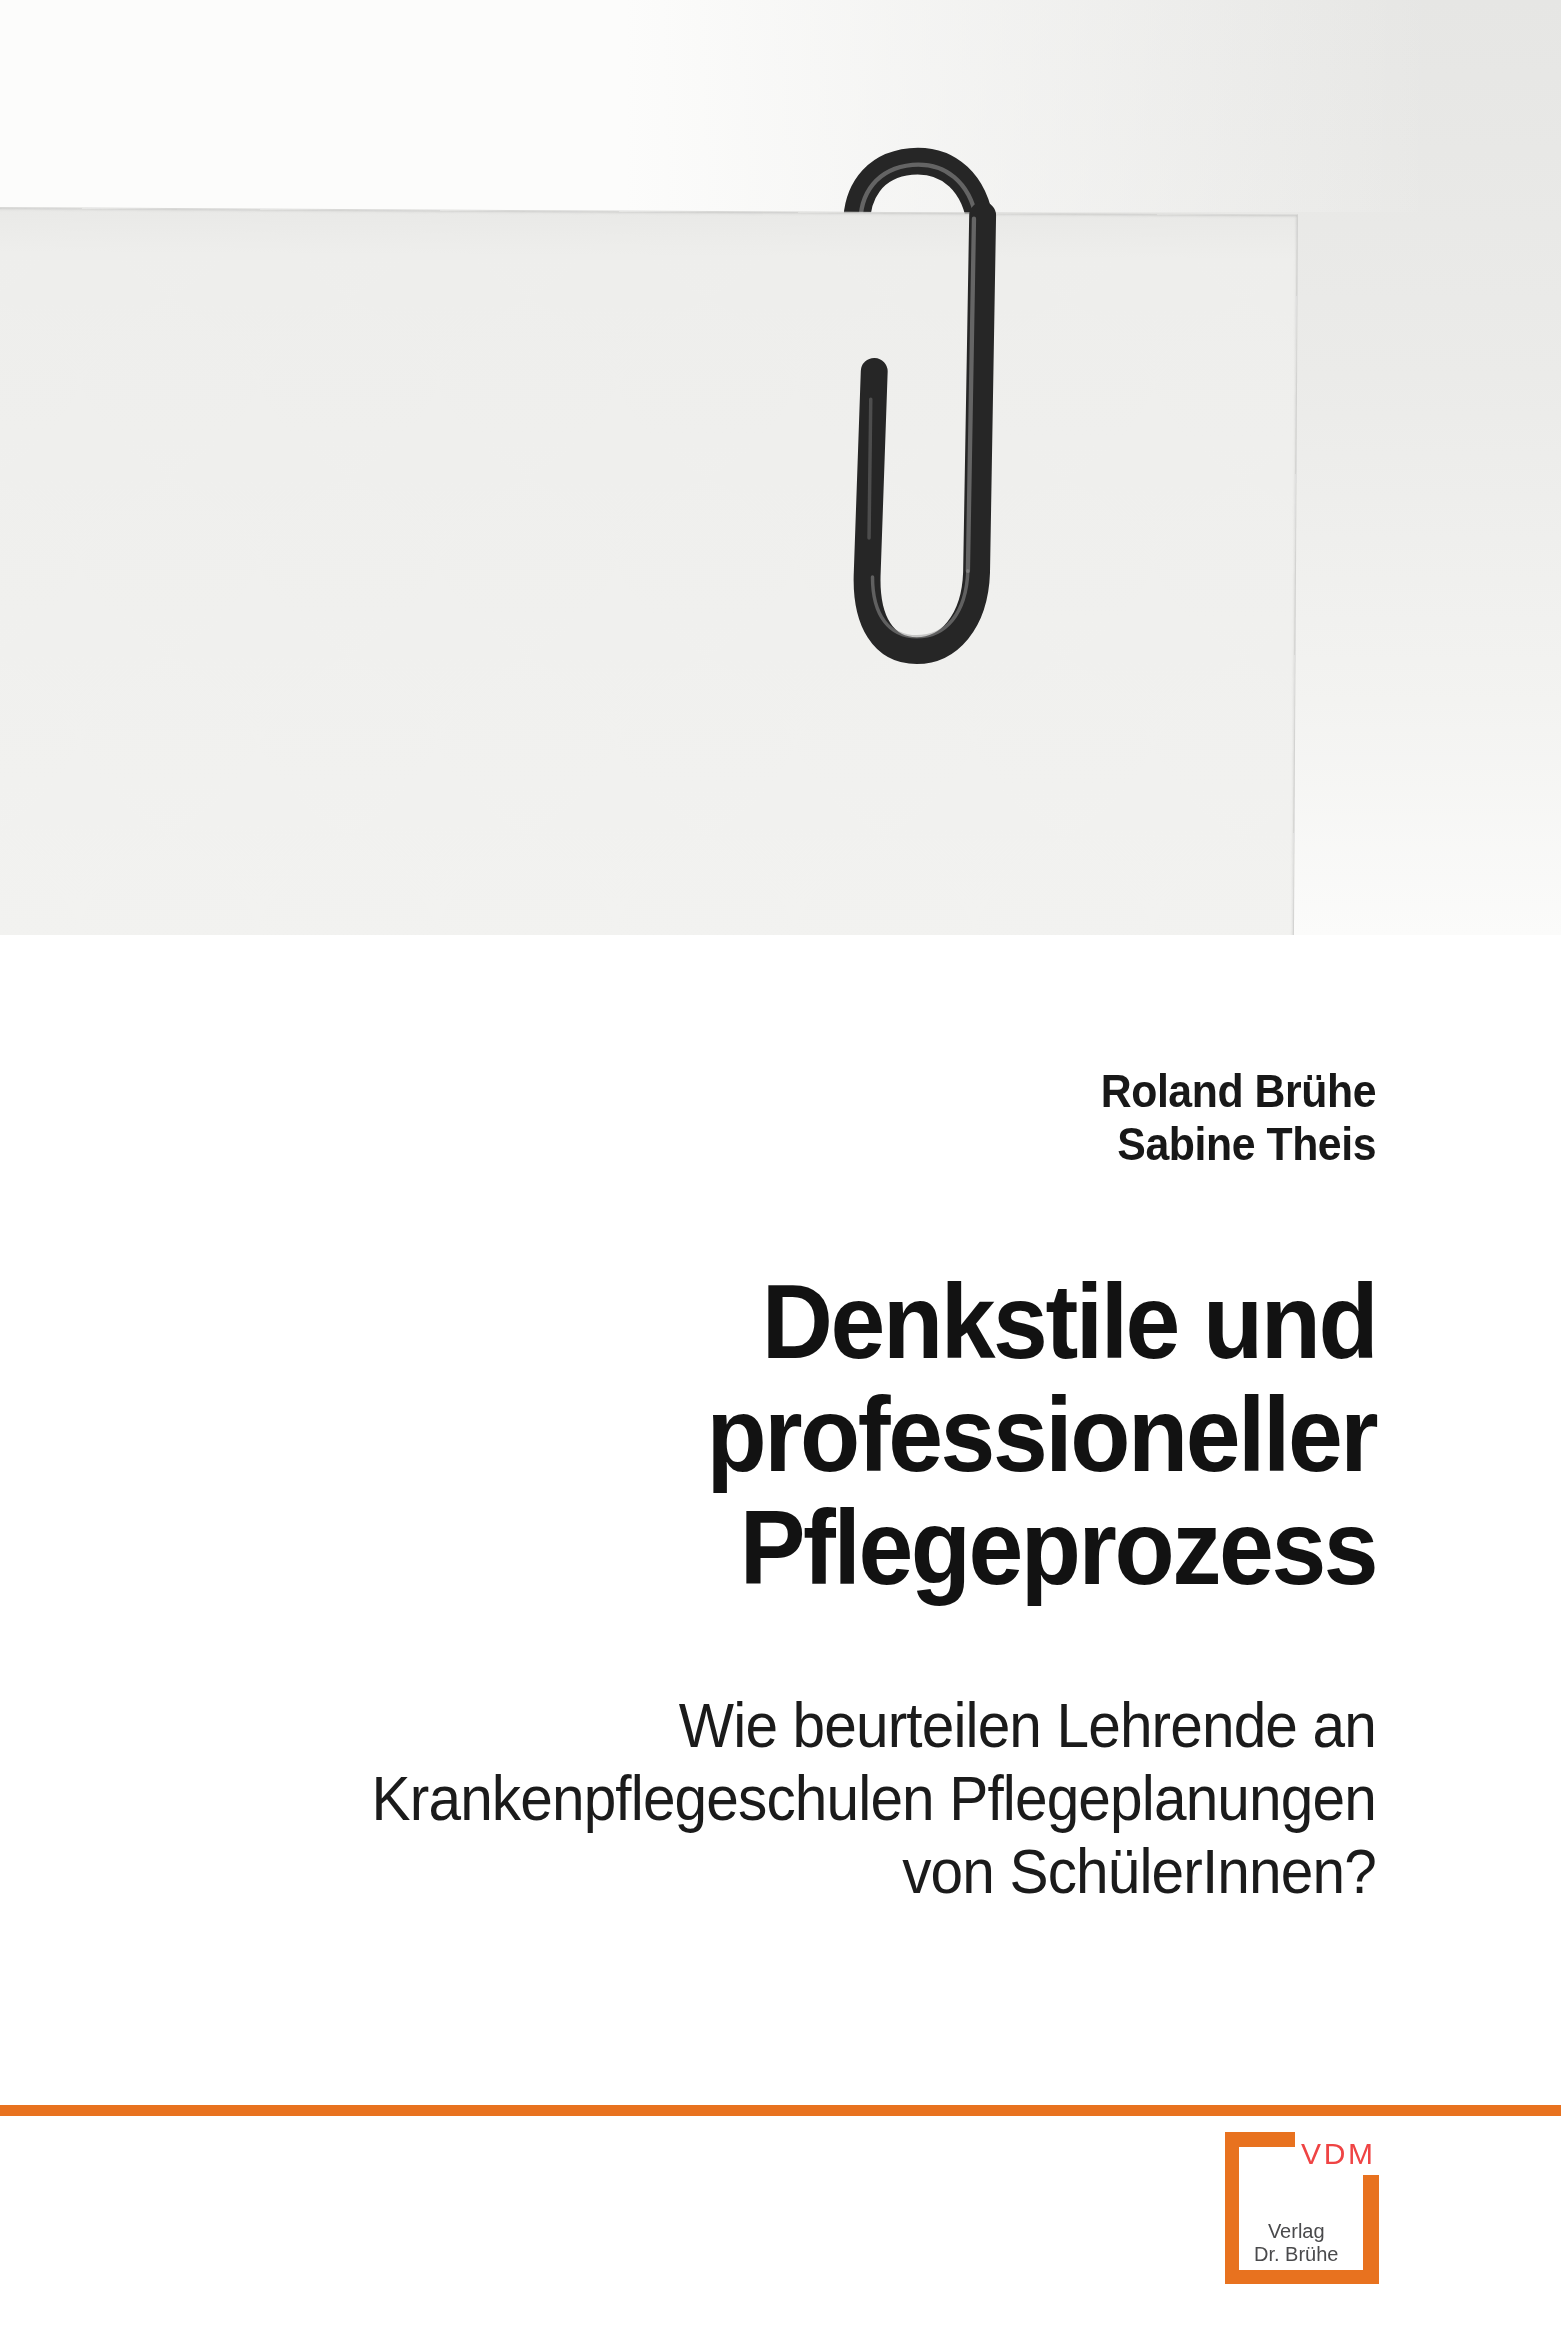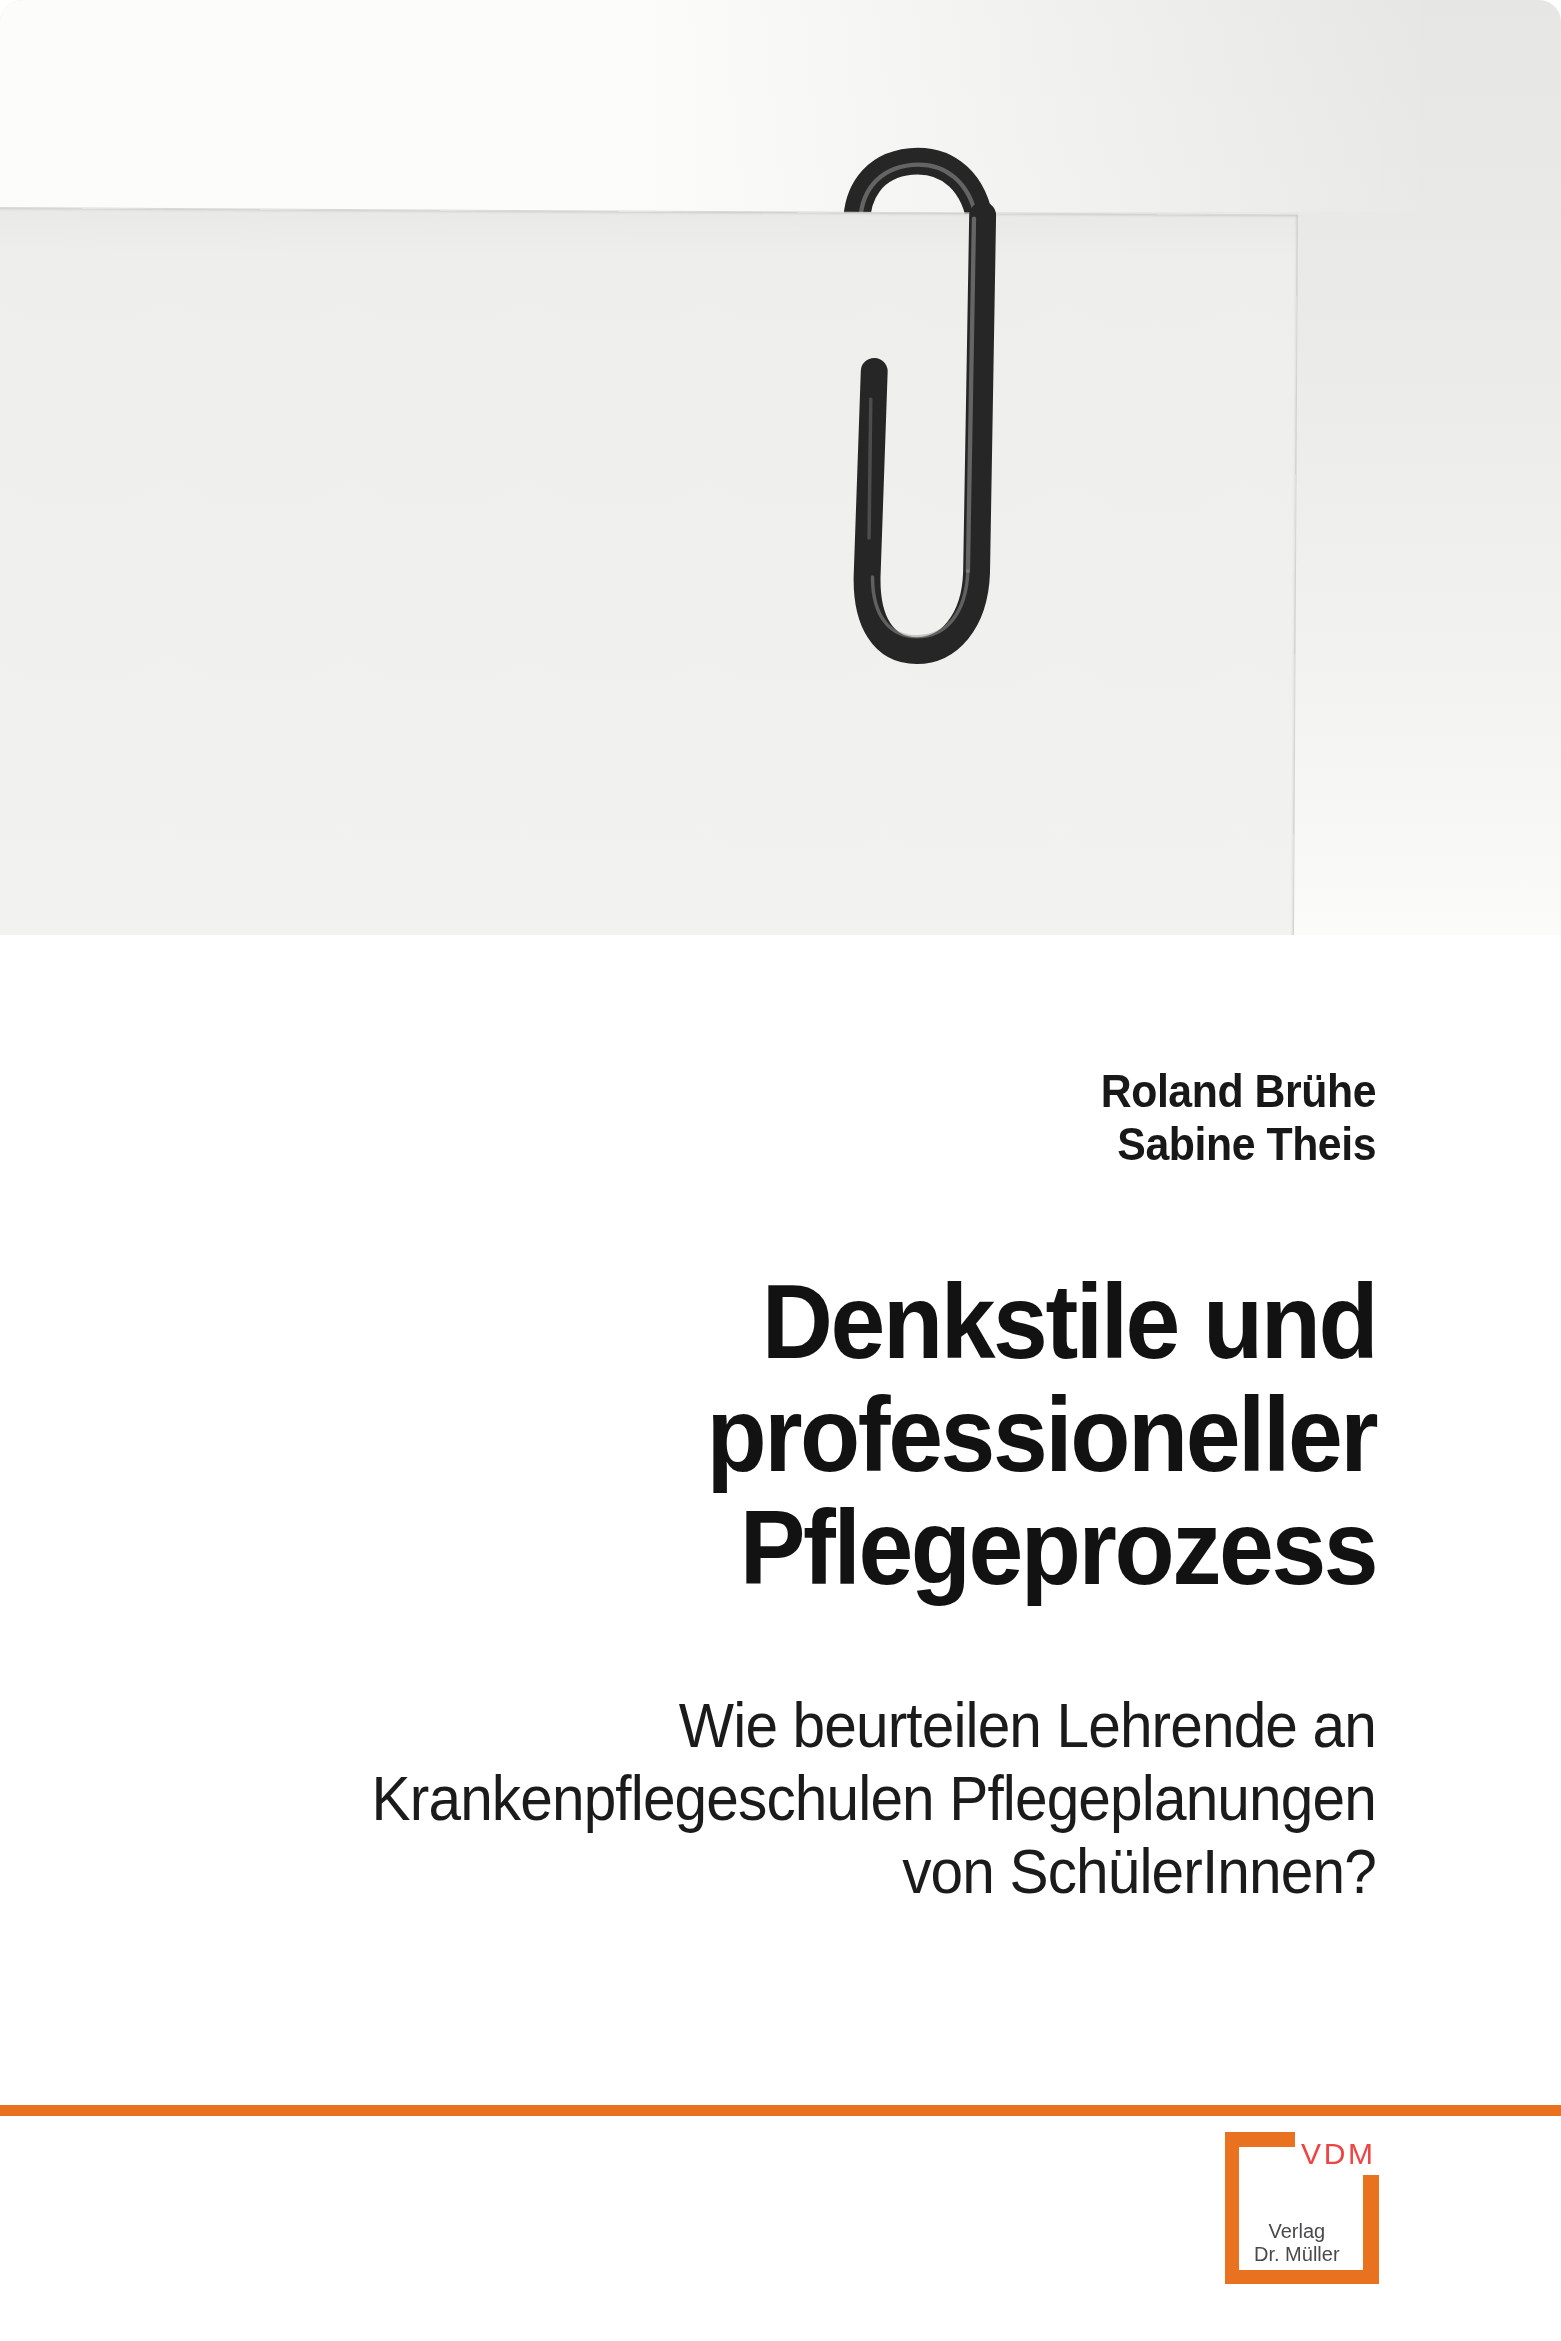--- a/index.html
+++ b/index.html
@@ -3,21 +3,20 @@
 <meta charset="utf-8">
 <style>
   html, body { margin: 0; padding: 0; background: #ffffff; }
   .cover {
     position: relative;
     width: 1561px;
     height: 2342px;
     background: #ffffff;
     overflow: hidden;
     font-family: "Liberation Sans", "DejaVu Sans", sans-serif;
-    border-radius: 22px;
   }
 
   
   .photo {
     position: absolute;
     left: 0; top: 0;
     width: 1561px; height: 935px;
     background: linear-gradient(to bottom, #e6e6e4 0%, #ebebe9 40%, #f3f3f1 75%, #fbfbfa 100%);
     overflow: hidden;
   }
@@ -148,18 +147,18 @@
   <div class="band"></div>
 
   <div class="logo">
     <div class="bar bar-top"></div>
     <div class="bar bar-left"></div>
     <div class="bar bar-bottom"></div>
     <div class="bar bar-right"></div>
     <div class="logo-acronym">VDM</div>
     <div class="logo-name">
       <div>Verlag</div>
-      <div>Dr. Müller</div>
+      <div>Dr. Brühe</div>
     </div>
   </div>
 
 </div>
 
 
 </body></html>

